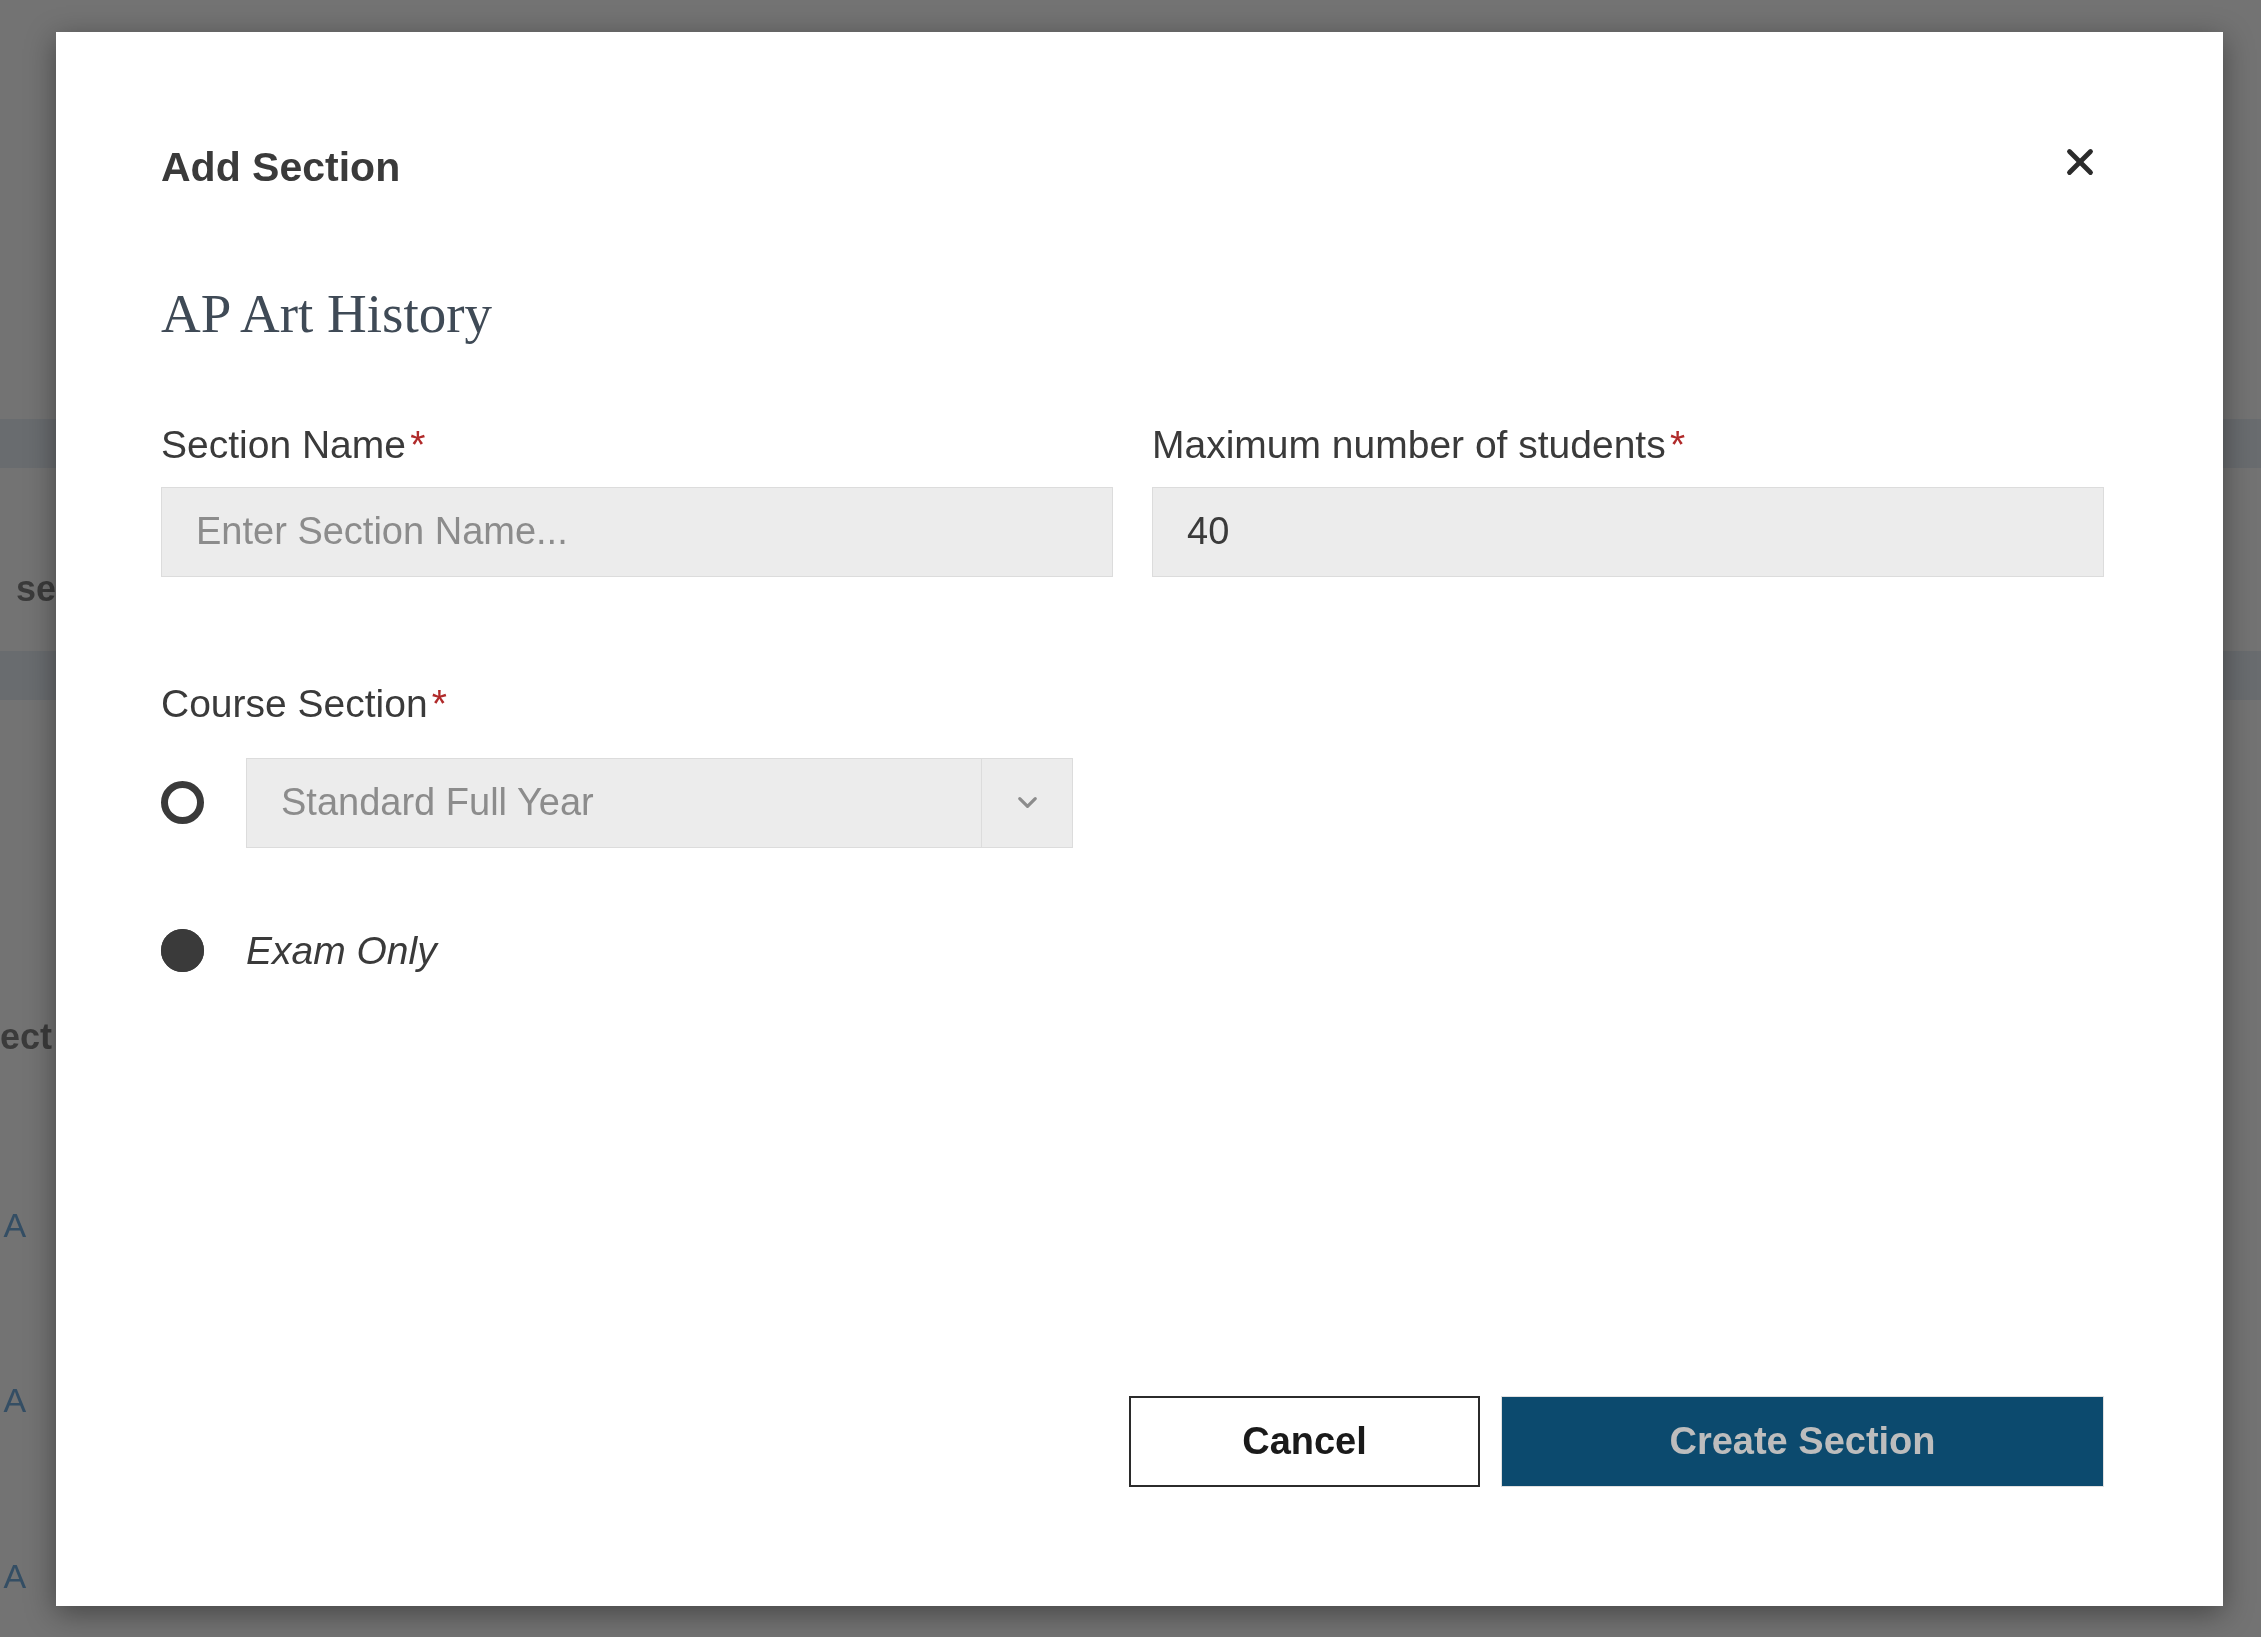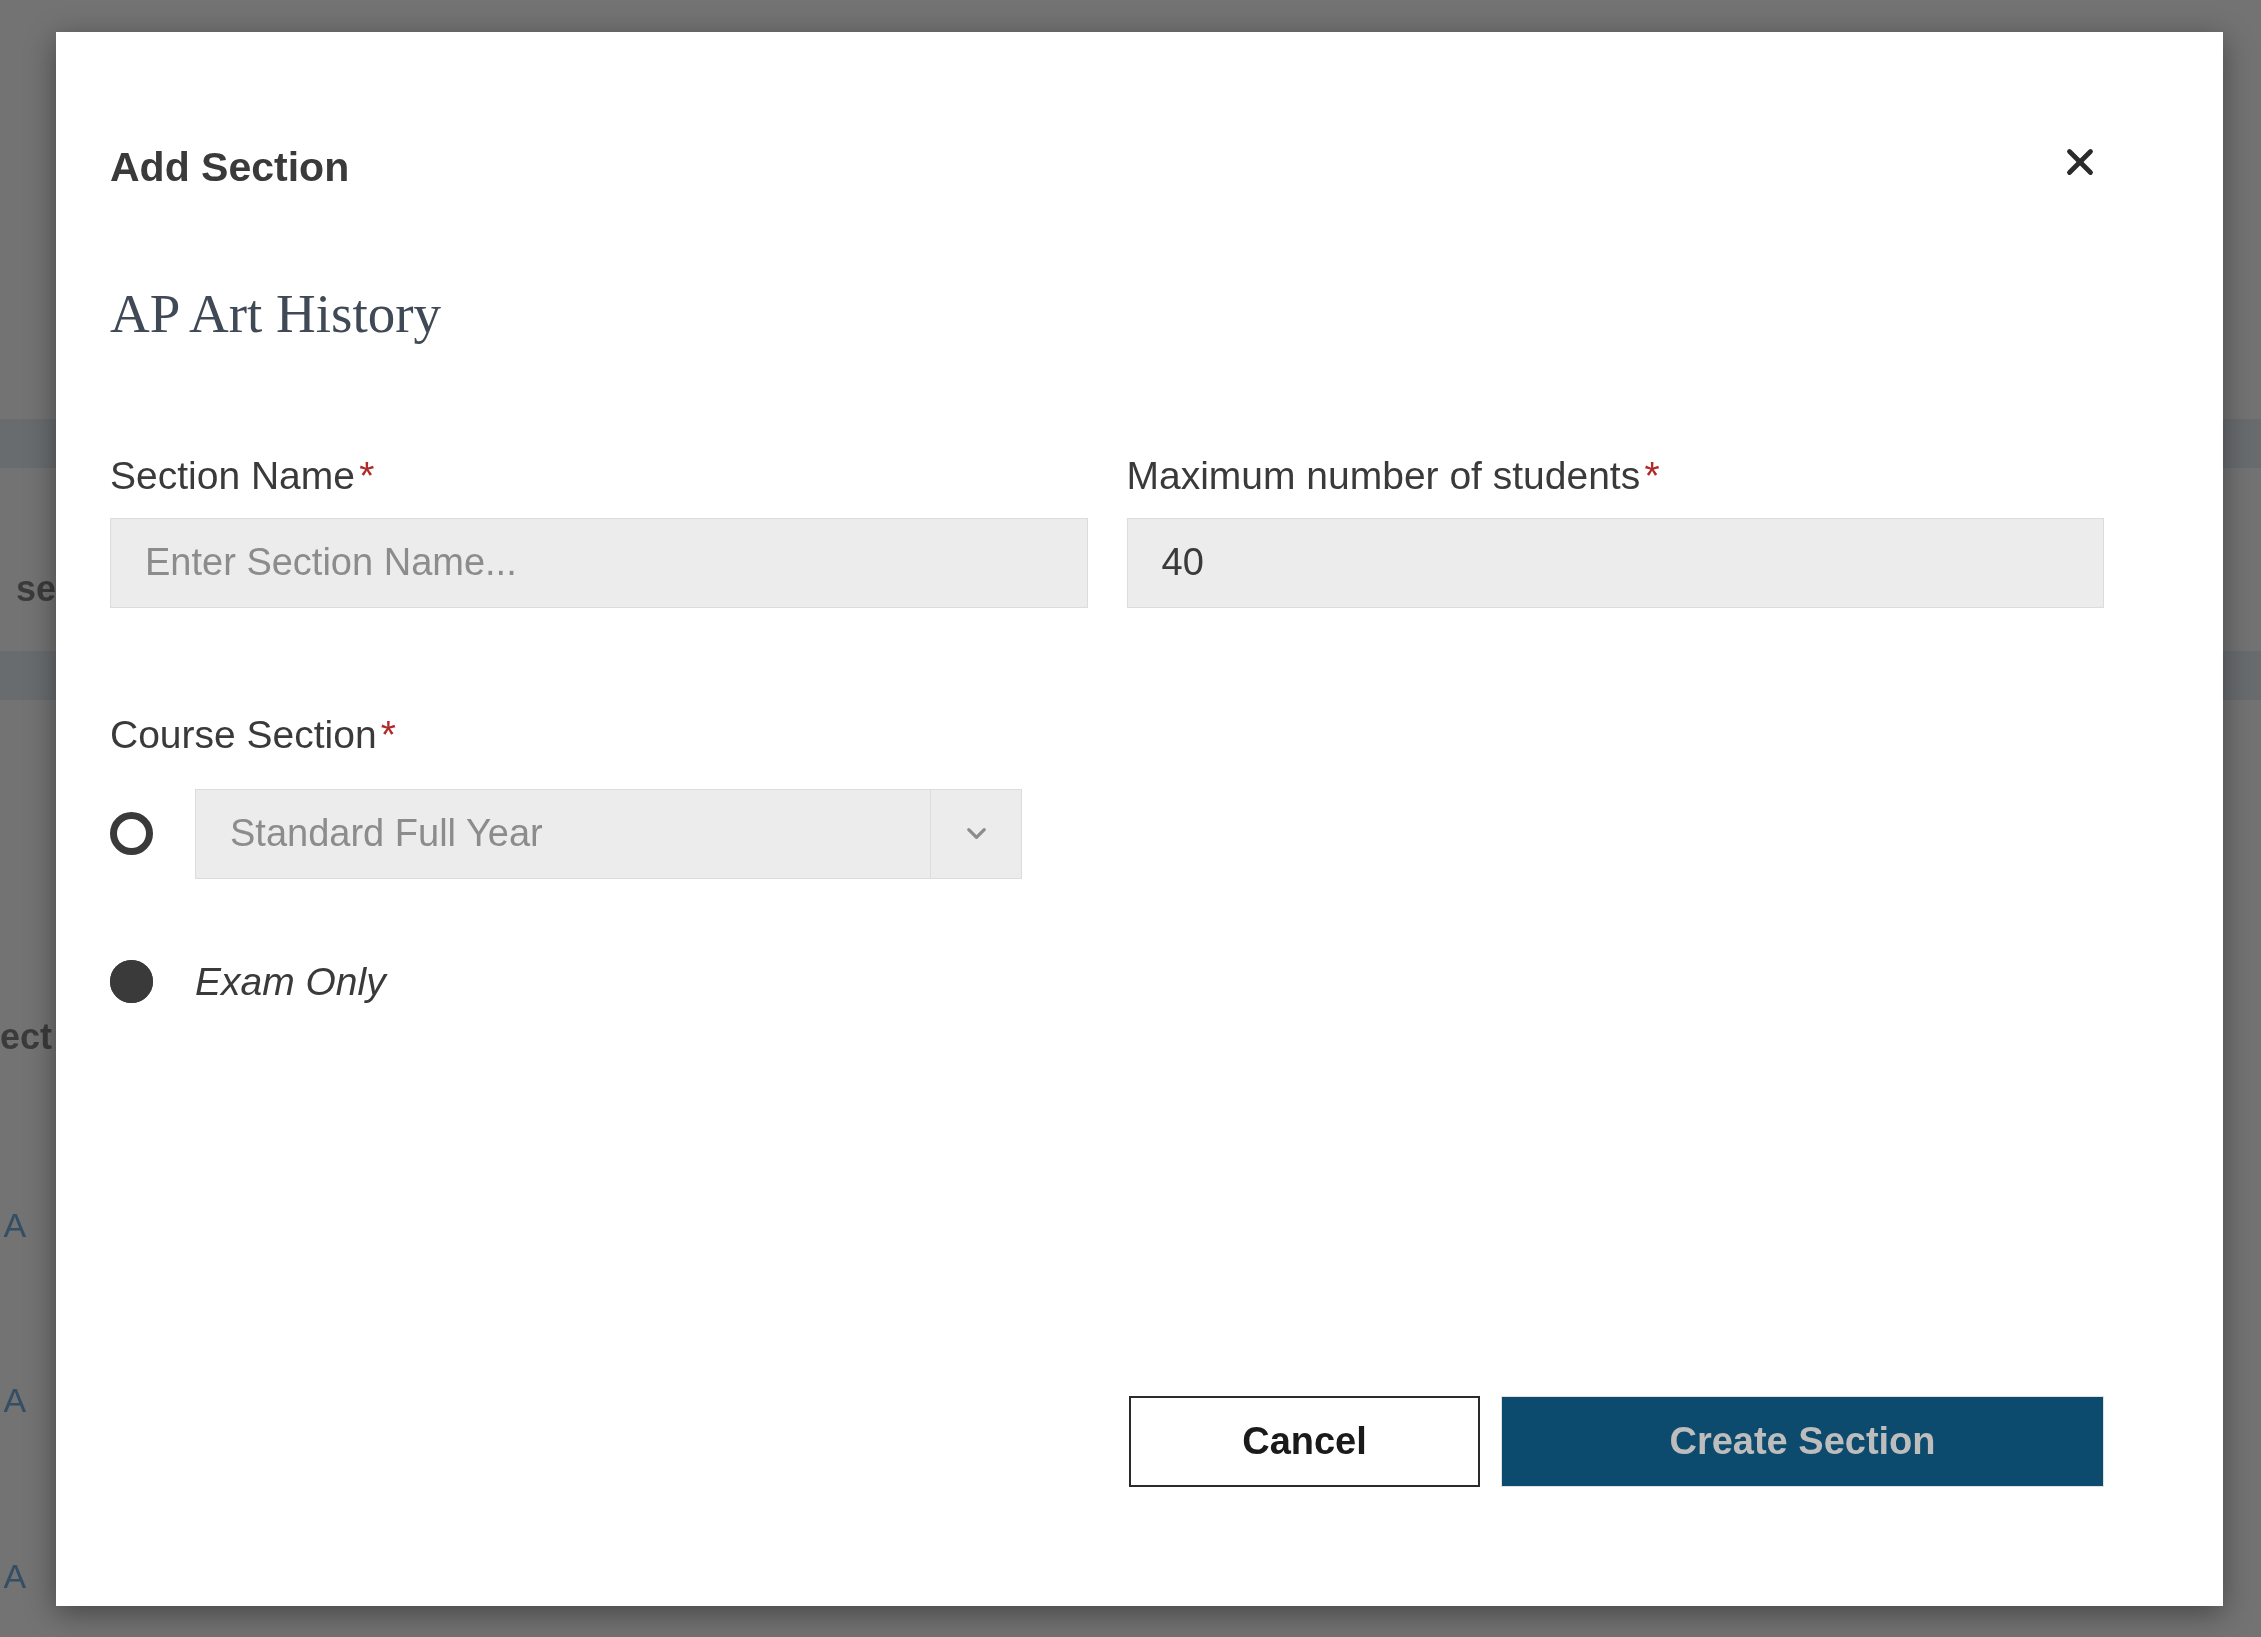--- a/index.html
+++ b/index.html
@@ -24,21 +24,21 @@
     position: absolute; inset: 0;
     background: rgba(60,60,60,0.55);
   }
 
   .modal {
     position: absolute;
     left: 56px; top: 32px;
     width: 2167px; height: 1574px;
     background: #ffffff;
     box-shadow: 0 7px 28px rgba(0,0,0,0.4);
-    padding: 112px 119px 84px 54px;
+    padding: 112px 119px 84px 105px;
   }
 
   .modal-header {
     display: flex;
     justify-content: space-between;
     align-items: flex-start;
   }
   .modal-title {
     font-size: 41px;
     font-weight: 700;
@@ -57,21 +57,21 @@
     margin-top: 91px;
     font-size: 55px;
     font-weight: 400;
     color: #3f4a56;
     font-family: Georgia, "Times New Roman", serif;
   }
 
   .form-row {
     display: flex;
     gap: 39px;
-    margin-top: 109px;
+    margin-top: 78px;
   }
   .form-col { flex: 1; }
 
   .field-label {
     font-size: 39px;
     color: #3a3a3a;
     font-weight: 400;
     margin-bottom: 19.6px;
     display: block;
   }

